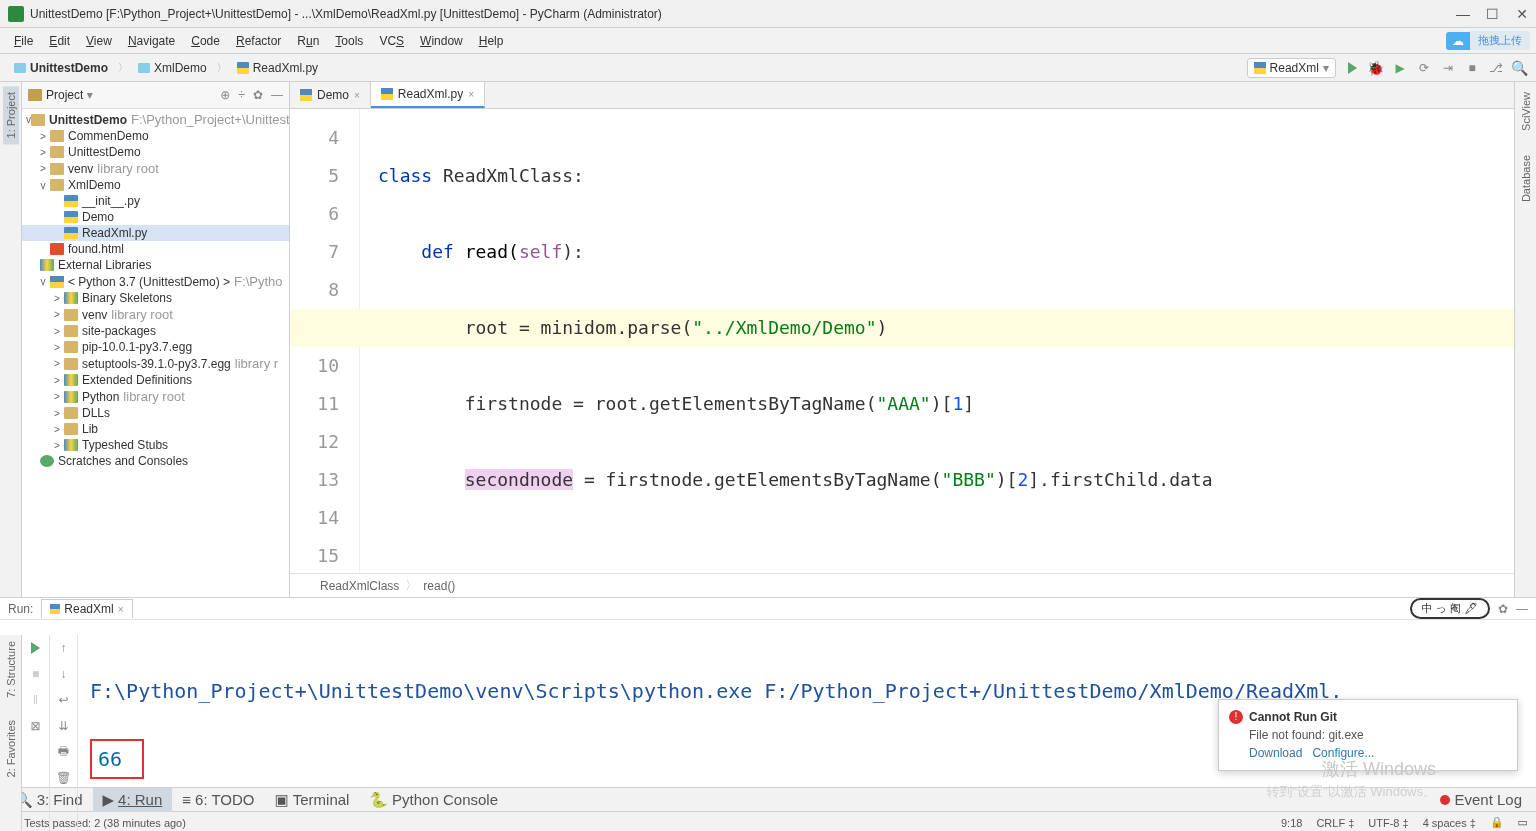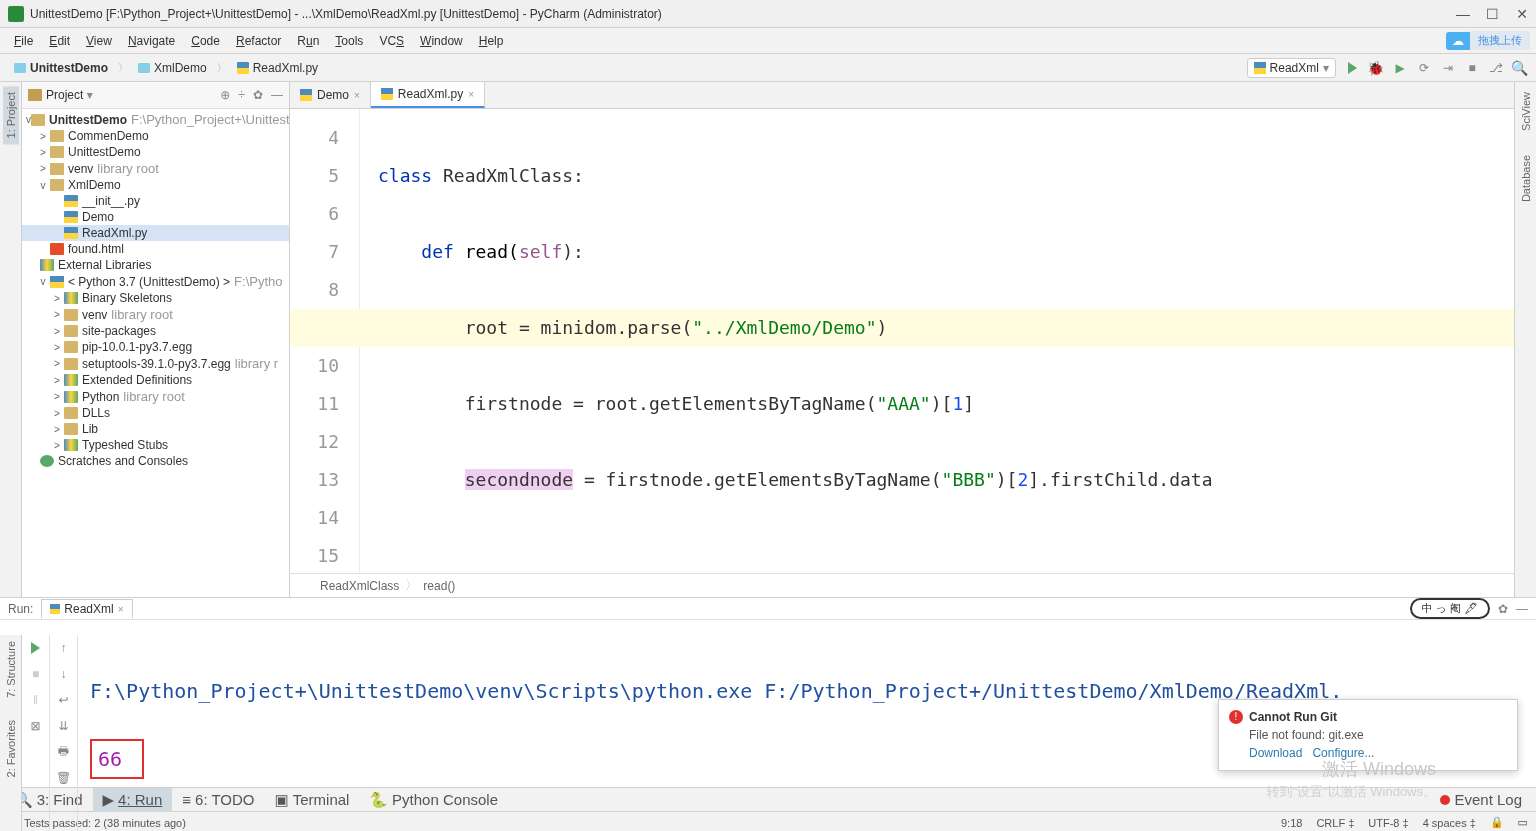--- a/index.html
+++ b/index.html
@@ -91,21 +91,21 @@
     .run-header .label { color: #666; }
     .run-tab { background: #fff; padding: 2px 8px; display: flex; align-items: center; gap: 4px; border: 1px solid #ccc; border-bottom: none; }
     .run-header-right { margin-left: auto; display: flex; gap: 8px; align-items: center; }
     .pill { border: 2px solid #333; border-radius: 12px; padding: 1px 10px; font-size: 11px; }
     .run-body { flex: 1; display: flex; position: relative; }
     .run-gutter { width: 28px; border-right: 1px solid #e0e0e0; display: flex; flex-direction: column; align-items: center; padding: 4px 0; gap: 8px; }
     .run-gutter-icon { width: 18px; height: 18px; cursor: pointer; display: flex; align-items: center; justify-content: center; color: #888; }
     .run-gutter2 { width: 28px; border-right: 1px solid #e0e0e0; display: flex; flex-direction: column; align-items: center; padding: 4px 0; gap: 8px; }
     .console { flex: 1; padding: 8px 12px; font-family: Consolas, monospace; font-size: 20px; line-height: 32px; white-space: pre; overflow: hidden; }
     .console .cmd { color: #2050a0; }
-    .console .out { color: #a21caf; text-align: center; }
+    .console .out { color: #0369a1; text-align: center; }
     .highlight-box { border: 2px solid #e03030; padding: 2px 20px 2px 6px; display: inline-block; }
     
     
     .bottom-tabs { height: 24px; background: #f2f2f2; border-top: 1px solid #d0d0d0; display: flex; align-items: center; padding: 0 4px; font-size: 15px; }
     .bottom-tab { padding: 3px 10px; cursor: pointer; display: flex; align-items: center; gap: 4px; color: #555; }
     .bottom-tab.active { background: #d0d8e0; }
     .bottom-tabs .spacer { flex: 1; }
     
     
     .statusbar { height: 22px; background: #f2f2f2; border-top: 1px solid #d0d0d0; display: flex; align-items: center; padding: 0 8px; font-size: 11px; color: #555; gap: 14px; }

